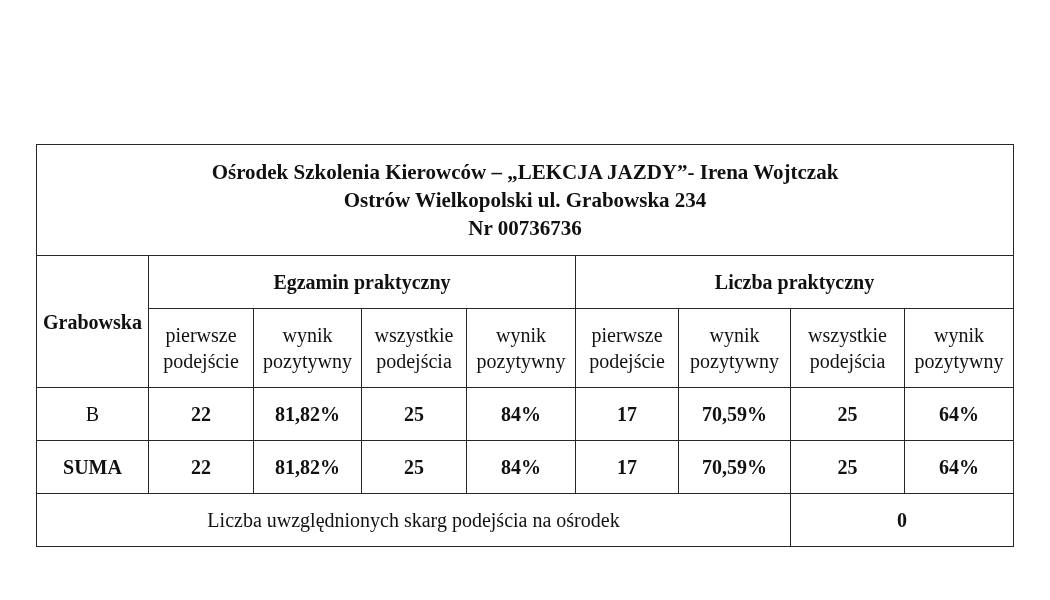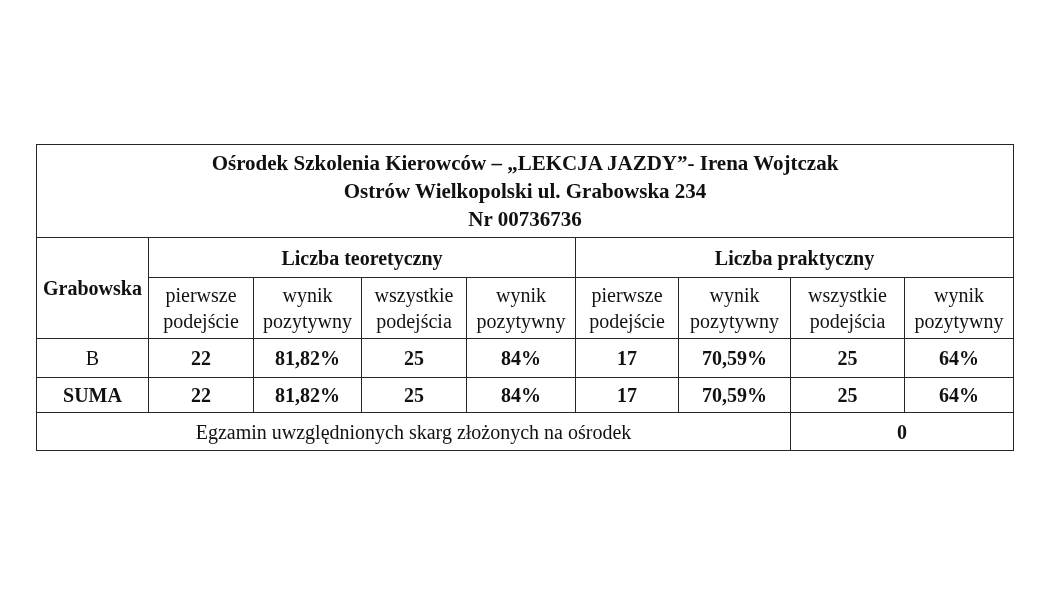--- a/index.html
+++ b/index.html
@@ -24,21 +24,21 @@
       top: 144px;
       width: 977px;
       border-collapse: collapse;
       table-layout: fixed;
       background: #ffffff;
     }
     table.report td {
       border: 1.5px solid #262626;
       text-align: center;
       vertical-align: middle;
-      padding: 4px 2px;
+      padding: 13px 2px;
       font-size: 20px;
       line-height: 1.3;
       overflow: hidden;
     }
     .bold { font-weight: bold; }
     .title-cell { padding: 6px 4px; }
     .title-line {
       font-weight: bold;
       font-size: 21px;
       line-height: 28px;
@@ -81,21 +81,21 @@
       <tr style="height:93px">
         <td colspan="9" class="title-cell">
           <div class="title-line">Ośrodek Szkolenia Kierowców – „LEKCJA JAZDY”- Irena Wojtczak</div>
           <div class="title-line">Ostrów Wielkopolski ul. Grabowska 234</div>
           <div class="title-line">Nr 00736736</div>
         </td>
       </tr>
 
       <tr style="height:40px">
         <td rowspan="2" class="bold category-cell">Grabowska</td>
-        <td colspan="4" class="bold group-cell">Liczba teoretyczny</td>
+        <td colspan="4" class="bold group-cell">Egzamin praktyczny</td>
         <td colspan="4" class="bold group-cell">Liczba praktyczny</td>
       </tr>
 
       <tr style="height:60px">
         <td class="subheader-cell">pierwsze podejście</td>
         <td class="subheader-cell">wynik pozytywny</td>
         <td class="subheader-cell">wszystkie podejścia</td>
         <td class="subheader-cell">wynik pozytywny</td>
         <td class="subheader-cell">pierwsze podejście</td>
         <td class="subheader-cell">wynik pozytywny</td>
@@ -121,20 +121,20 @@
         <td class="value-cell">81,82%</td>
         <td class="value-cell">25</td>
         <td class="value-cell">84%</td>
         <td class="value-cell">17</td>
         <td class="value-cell">70,59%</td>
         <td class="value-cell">25</td>
         <td class="value-cell">64%</td>
       </tr>
 
       <tr style="height:38px">
-        <td colspan="7" class="footer-label-cell">Egzamin uwzględnionych skarg złożonych na ośrodek</td>
+        <td colspan="7" class="footer-label-cell">Liczba uwzględnionych skarg podejścia na ośrodek</td>
         <td colspan="2" class="footer-value-cell">0</td>
       </tr>
 
     </tbody>
   </table>
 
 </div>
 
 </body></html>

